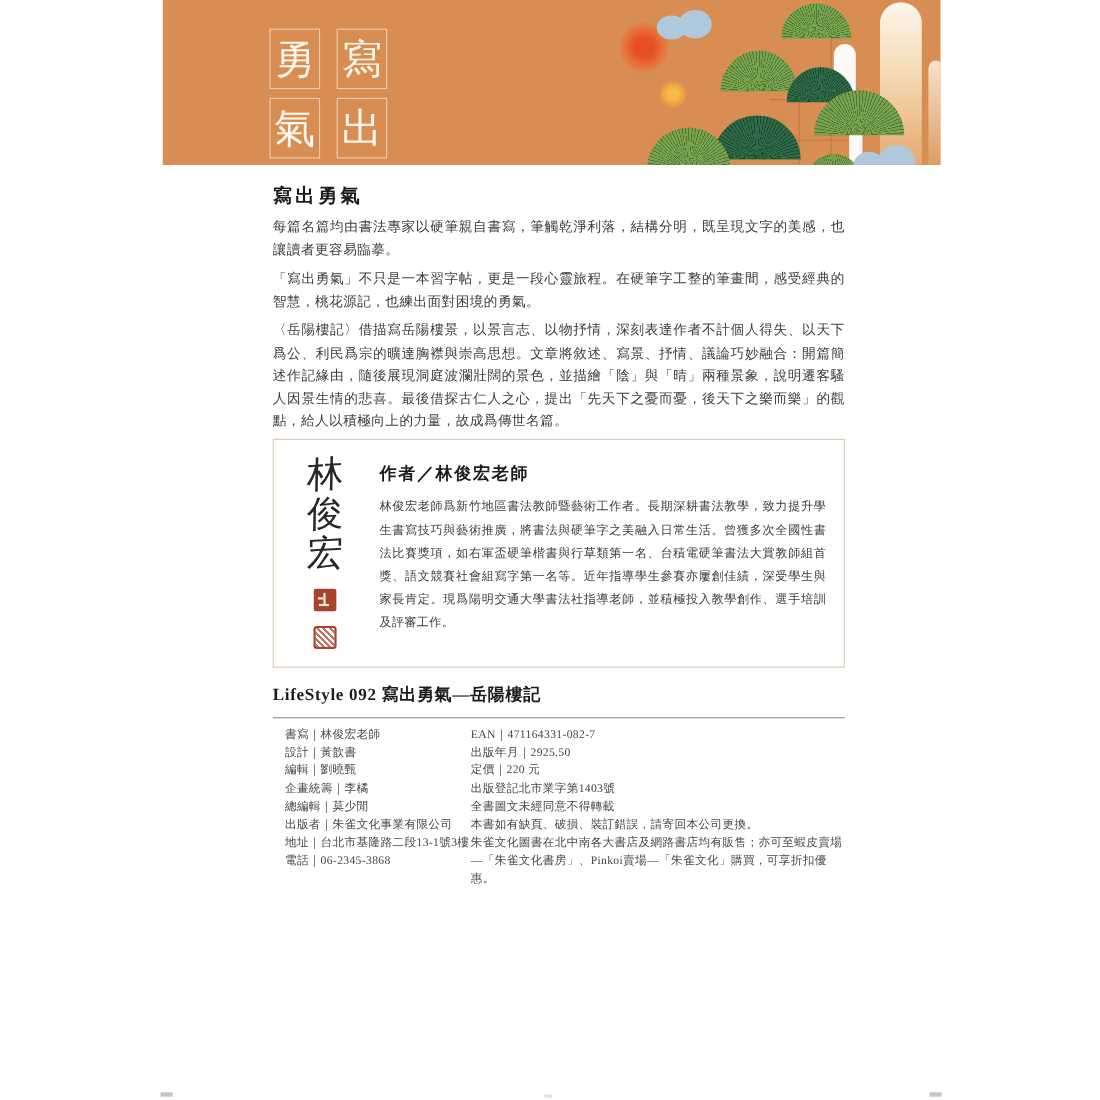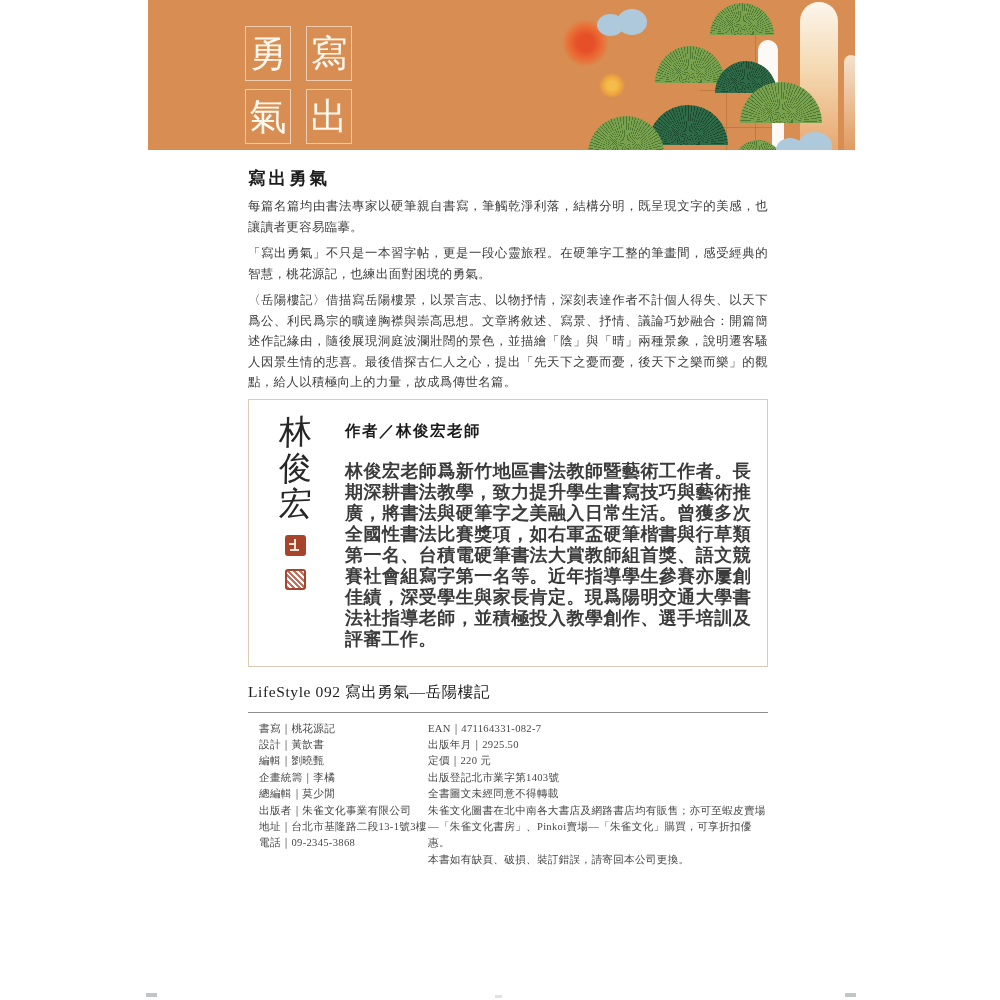--- a/index.html
+++ b/index.html
@@ -66,25 +66,25 @@
   .calligraphy-col{width:52px;flex:none;display:flex;flex-direction:column;align-items:center;}
   .calligraphy-char{font-size:33px;line-height:36px;color:#272727;transform:rotate(-3deg) skewX(-4deg);}
   .seal{width:21px;height:21px;margin-top:13px;flex:none;border-radius:3px;}
   .seal-solid{background-color:var(--seal-red,#a8432c);
     background-image:linear-gradient(#f3e6d8,#f3e6d8),linear-gradient(#f3e6d8,#f3e6d8),linear-gradient(#f3e6d8,#f3e6d8);
     background-size:2px 11px,9px 2px,5px 2px;background-position:9px 4px,5px 14px,4px 8px;background-repeat:no-repeat;}
   .seal-outline{border:2px solid var(--seal-red,#a8432c);width:17px;height:17px;
     background:repeating-linear-gradient(45deg,rgba(168,67,44,.75) 0 2px,transparent 2px 4px);}
   .author-info{flex:1;min-width:0;}
   .author-heading{font-size:15.5px;line-height:22px;font-weight:bold;color:var(--heading-text,#1c1c1c);
-    letter-spacing:1.5px;margin:6px 0 19px;}
-  .bio{font-size:18px;line-height:21px;text-align:justify;letter-spacing:.3px;overflow-wrap:anywhere;font-weight:bold;}
-
-  
-  .product-title{font-size:15.5px;line-height:20px;font-weight:normal;color:var(--heading-text,#1c1c1c);
+    letter-spacing:1.5px;margin:6px 0 9px;}
+  .bio{font-size:11px;line-height:21px;text-align:justify;letter-spacing:.3px;overflow-wrap:anywhere;}
+
+  
+  .product-title{font-size:15.5px;line-height:20px;font-weight:bold;color:var(--heading-text,#1c1c1c);
     margin-top:15px;letter-spacing:.6px;}
   .rule{border:0;border-top:1px solid var(--rule,#8d8d8d);margin:10px 0 0;}
   .colophon{display:flex;margin-top:8px;padding-left:11px;font-size:10.6px;line-height:16.4px;
     color:#474747;letter-spacing:.3px;}
   .colophon-left{width:169px;flex:none;}
   .colophon-right{flex:1;min-width:0;}
   .colophon-line{overflow-wrap:anywhere;}
 
   
   .tear{position:absolute;background:#c2c5c7;}
@@ -165,37 +165,37 @@
         <h3 class="author-heading">作者／林俊宏老師</h3>
         <div class="bio">林俊宏老師爲新竹地區書法教師暨藝術工作者。長期深耕書法教學，致力提升學生書寫技巧與藝術推廣，將書法與硬筆字之美融入日常生活。曾獲多次全國性書法比賽獎項，如右軍盃硬筆楷書與行草類第一名、台積電硬筆書法大賞教師組首獎、語文競賽社會組寫字第一名等。近年指導學生參賽亦屢創佳績，深受學生與家長肯定。現爲陽明交通大學書法社指導老師，並積極投入教學創作、選手培訓及評審工作。</div>
       </div>
     </div>
 
     <div class="product-title">LifeStyle 092 寫出勇氣—岳陽樓記</div>
     <hr class="rule">
 
     <div class="colophon">
       <div class="colophon-left">
-          <div class="colophon-line">書寫｜桃花源記</div>
+          <div class="colophon-line">書寫｜林俊宏老師</div>
           <div class="colophon-line">設計｜黃歆書</div>
           <div class="colophon-line">編輯｜劉曉甄</div>
           <div class="colophon-line">企畫統籌｜李橘</div>
           <div class="colophon-line">總編輯｜莫少閒</div>
           <div class="colophon-line">出版者｜朱雀文化事業有限公司</div>
           <div class="colophon-line">地址｜台北市基隆路二段13-1號3樓</div>
-          <div class="colophon-line">電話｜09-2345-3868</div>
+          <div class="colophon-line">電話｜06-2345-3868</div>
         </div>
       <div class="colophon-right">
           <div class="colophon-line">EAN｜471164331-082-7</div>
           <div class="colophon-line">出版年月｜2925.50</div>
           <div class="colophon-line">定價｜220 元</div>
           <div class="colophon-line">出版登記北市業字第1403號</div>
           <div class="colophon-line">全書圖文未經同意不得轉載</div>
+          <div class="colophon-line">本書如有缺頁、破損、裝訂錯誤，請寄回本公司更換。</div>
           <div class="colophon-line">朱雀文化圖書在北中南各大書店及網路書店均有販售；亦可至蝦皮賣場—「朱雀文化書房」、Pinkoi賣場—「朱雀文化」購買，可享折扣優惠。</div>
-          <div class="colophon-line">本書如有缺頁、破損、裝訂錯誤，請寄回本公司更換。</div>
         </div>
     </div>
 
   </div>
 </div>
 
 <div class="tear tear-left"></div>
 <div class="tear tear-mid"></div>
 <div class="tear tear-right"></div>
 

